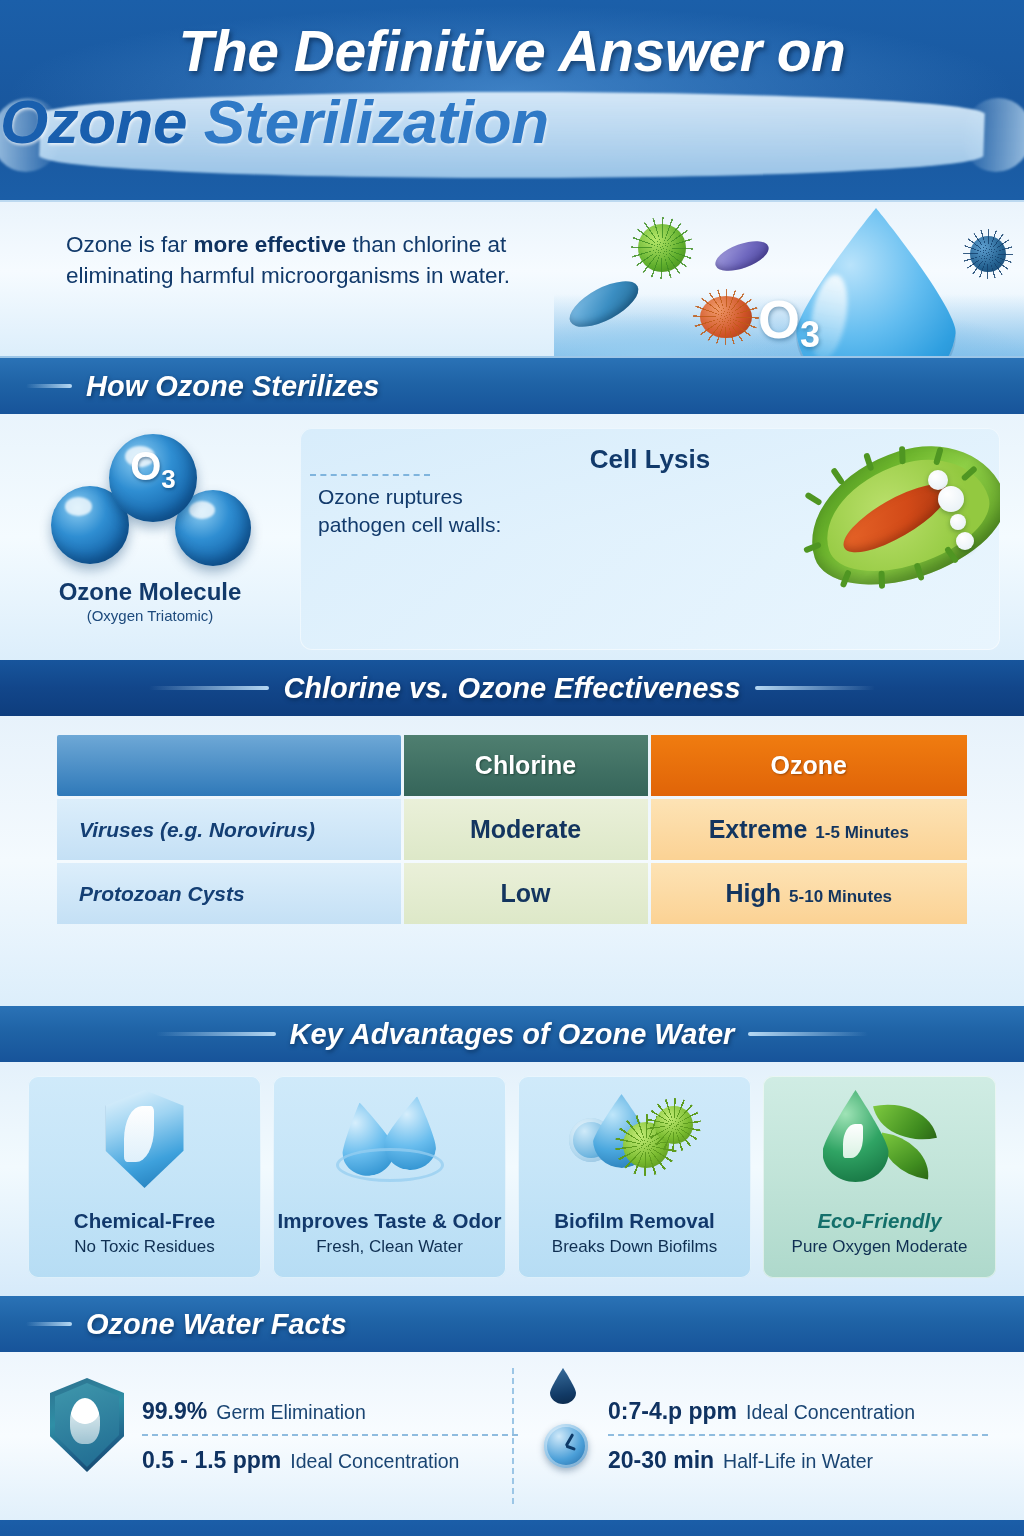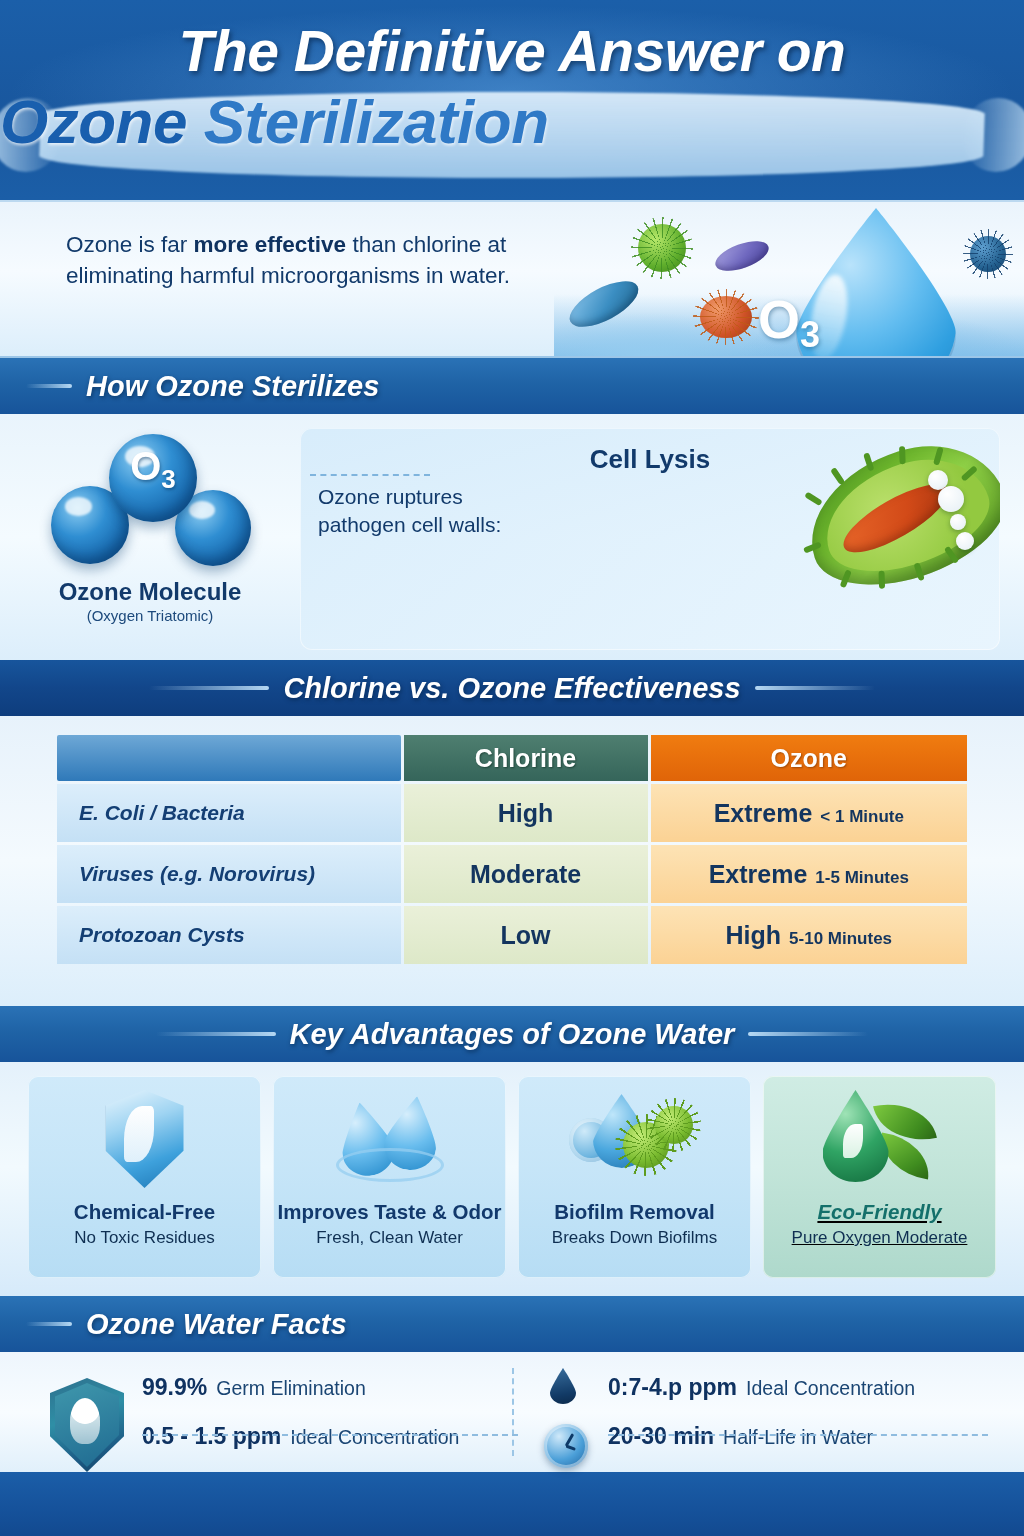--- a/index.html
+++ b/index.html
@@ -282,21 +282,21 @@
     box-shadow: 0 2px 5px rgba(20,60,30,.35);
   }
 
   
   .tablewrap {
     background: linear-gradient(180deg,#e7f2fb 0%,#f4fafe 50%,#dceefb 100%);
     padding: 16px 54px 22px 54px;
     height: 290px;
   }
   table { width: 100%; border-collapse: separate; border-spacing: 3px 3px; }
-  th, td { padding: 8px; }
+  th, td { padding: 16px; }
   th.lbl-h {
     background: linear-gradient(180deg,#6ea8d6,#2f79b9);
     height: 46px; border-radius: 2px;
   }
   th.cl-h {
     background: linear-gradient(180deg,#4f7f70,#35655a);
     color:#fff; font-size: 25px; font-weight: bold; height: 46px;
     text-shadow: 1px 1px 2px rgba(0,30,20,.5);
   }
   th.oz-h {
@@ -332,25 +332,25 @@
   }
   .adv {
     flex: 1;
     border-radius: 10px;
     background: linear-gradient(180deg, rgba(205,233,250,.9), rgba(176,218,243,.85));
     display: flex; flex-direction: column; align-items: center;
     padding: 10px 6px 10px 6px;
     box-shadow: inset 0 0 0 1px rgba(255,255,255,.55);
     position: relative; overflow: hidden;
   }
-  .adv.eco { background: linear-gradient(180deg, rgba(206,236,226,.92), rgba(168,214,197,.88)); text-decoration: underline; }
+  .adv.eco { background: linear-gradient(180deg, rgba(206,236,226,.92), rgba(168,214,197,.88)); }
   .adv .icon { height: 112px; width: 100%; position: relative; }
   .adv .t {
     font-size: 20.5px; font-weight: bold; color: #12396c;
-    text-align: center; margin-top: 2px; white-space: nowrap;
+    text-align: center; margin-top: 11px; white-space: nowrap;
   }
   .adv.eco .t { color: #14706b; font-style: italic; }
   .adv .s {
     font-size: 17px; color: #0f2f52; text-align: center; margin-top: 4px; white-space: nowrap;
   }
 
   
   .ic-shield {
     position:absolute; left:50%; top:4px; transform:translateX(-50%);
     width: 78px; height: 98px;
@@ -413,21 +413,21 @@
   }
   .ic-eco .leaf {
     position:absolute; background: linear-gradient(140deg,#7dc93f,#3f8c1f 70%,#2c6716);
     border-radius: 0 100% 0 100%;
   }
   .ic-eco .leaf.l1 { left:60px; top:12px; width:56px; height:44px; transform: rotate(-12deg); }
   .ic-eco .leaf.l2 { left:62px; top:48px; width:52px; height:40px; transform: rotate(8deg); }
 
   
   .factswrap {
-    height: 120px;
+    height: 168px;
     background: linear-gradient(180deg,#eef6fd 0%,#f8fcff 50%,#e1f0fb 100%);
     padding: 10px 26px;
     display: flex;
     position: relative;
   }
   .facts-col { flex: 1; position: relative; display:flex; flex-direction:column; justify-content:center; gap: 22px; }
   .facts-col.left { padding-left: 116px; }
   .facts-col.right { padding-left: 76px; }
   .divider {
     position:absolute; left: 50%; top: 16px; bottom: 16px;
@@ -577,25 +577,20 @@
         </colgroup>
       <thead>
         <tr>
           <th class="lbl-h"></th>
           <th class="cl-h">Chlorine</th>
           <th class="oz-h">Ozone</th>
         </tr>
       </thead>
       <tbody>
         <tr>
-          <td class="lbl">E. Coli / Bacteria</td>
-          <td class="cl">High</td>
-          <td class="oz"><span class="lvl">Extreme</span><span class="tm">&lt; 1 Minute</span></td>
-        </tr>
-        <tr>
           <td class="lbl">Viruses (e.g. Norovirus)</td>
           <td class="cl">Moderate</td>
           <td class="oz"><span class="lvl">Extreme</span><span class="tm">1-5 Minutes</span></td>
         </tr>
         <tr>
           <td class="lbl">Protozoan Cysts</td>
           <td class="cl">Low</td>
           <td class="oz"><span class="lvl">High</span><span class="tm">5-10 Minutes</span></td>
         </tr>
       </tbody>

